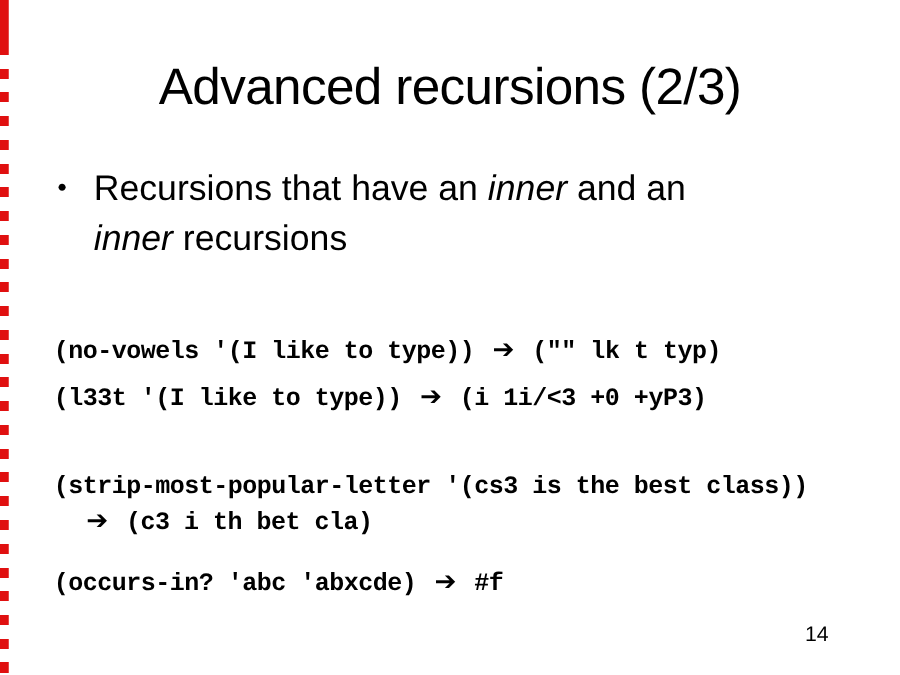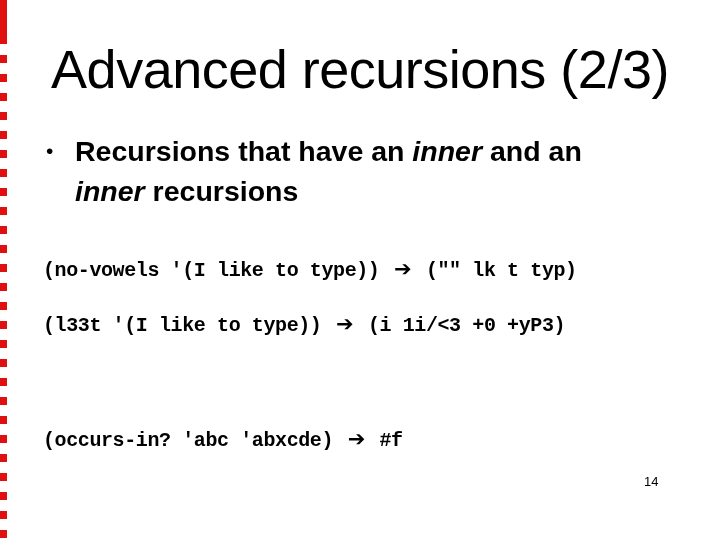--- a/index.html
+++ b/index.html
@@ -21,57 +21,58 @@
   }
   .edge-strip .edge-dashes{
     position:absolute;left:0;top:36px;width:7px;height:504px;
     background:repeating-linear-gradient(to bottom,
       var(--accent,#e01010) 0px, var(--accent,#e01010) 8px,
       #ffffff 8px, #ffffff 19px);
   }
   .slide-title{
     position:absolute;top:44px;left:0;width:720px;
     text-align:center;
-    font-size:54px;line-height:50px;
+    font-size:41px;line-height:50px;
     letter-spacing:-0.5px;
     white-space:nowrap;
   }
   .bullet-block{
     position:absolute;top:131px;left:46px;width:600px;
     font-size:28.5px;line-height:40px;
   }
   .bullet-row{display:flex;align-items:flex-start;}
   .bullet-marker{
     width:29px;flex:0 0 29px;
     font-size:21px;line-height:40px;
   }
-  .bullet-text{flex:1;font-weight:bold;}
+  .bullet-text{flex:1;}
   .em{font-style:italic;}
   .code-line{
     position:absolute;left:43px;
     font-family:"Liberation Mono", monospace;
     font-weight:bold;
     font-size:20px;line-height:26px;
     white-space:nowrap;
     letter-spacing:-0.4px;
+    margin-top:10px;
   }
   .arrow{
     font-family:"DejaVu Sans", sans-serif;
     font-weight:bold;
     font-size:21px;
     padding:0 3px;
   }
   #code-1{top:256px;}
-  #code-2{top:311px;}
+  #code-2{top:294px;}
   #code-3{top:367px;white-space:normal;width:660px;}
   #code-3 .wrap-row2{padding-left:23px;}
-  #code-4{top:426px;}
+  #code-4{top:442px;}
   .page-number{
-    position:absolute;left:644px;top:471px;
-    font-size:13px;line-height:22px;
+    position:absolute;left:644px;top:497px;
+    font-size:17px;line-height:22px;
   }
 </style>
 </head>
 <body>
 
 <div class="edge-strip">
   <div class="edge-top"></div>
   <div class="edge-dashes"></div>
 </div>
 
@@ -91,20 +92,25 @@
   <span>("" lk t typ)</span>
 </div>
 
 <div class="code-line" id="code-2">
   <span>(l33t '(I like to type))</span>
   <span class="arrow">➔</span>
   <span>(i 1i/&lt;3 +0 +yP3)</span>
 </div>
 
 <div class="code-line" id="code-3">
+  <div>(strip-most-popular-letter '(cs3 is the best class))</div>
+  <div class="wrap-row2">
+    <span class="arrow">➔</span>
+    <span>(c3 i th bet cla)</span>
+  </div>
 </div>
 
 <div class="code-line" id="code-4">
   <span>(occurs-in? 'abc 'abxcde)</span>
   <span class="arrow">➔</span>
   <span>#f</span>
 </div>
 
 <div class="page-number">14</div>
 

